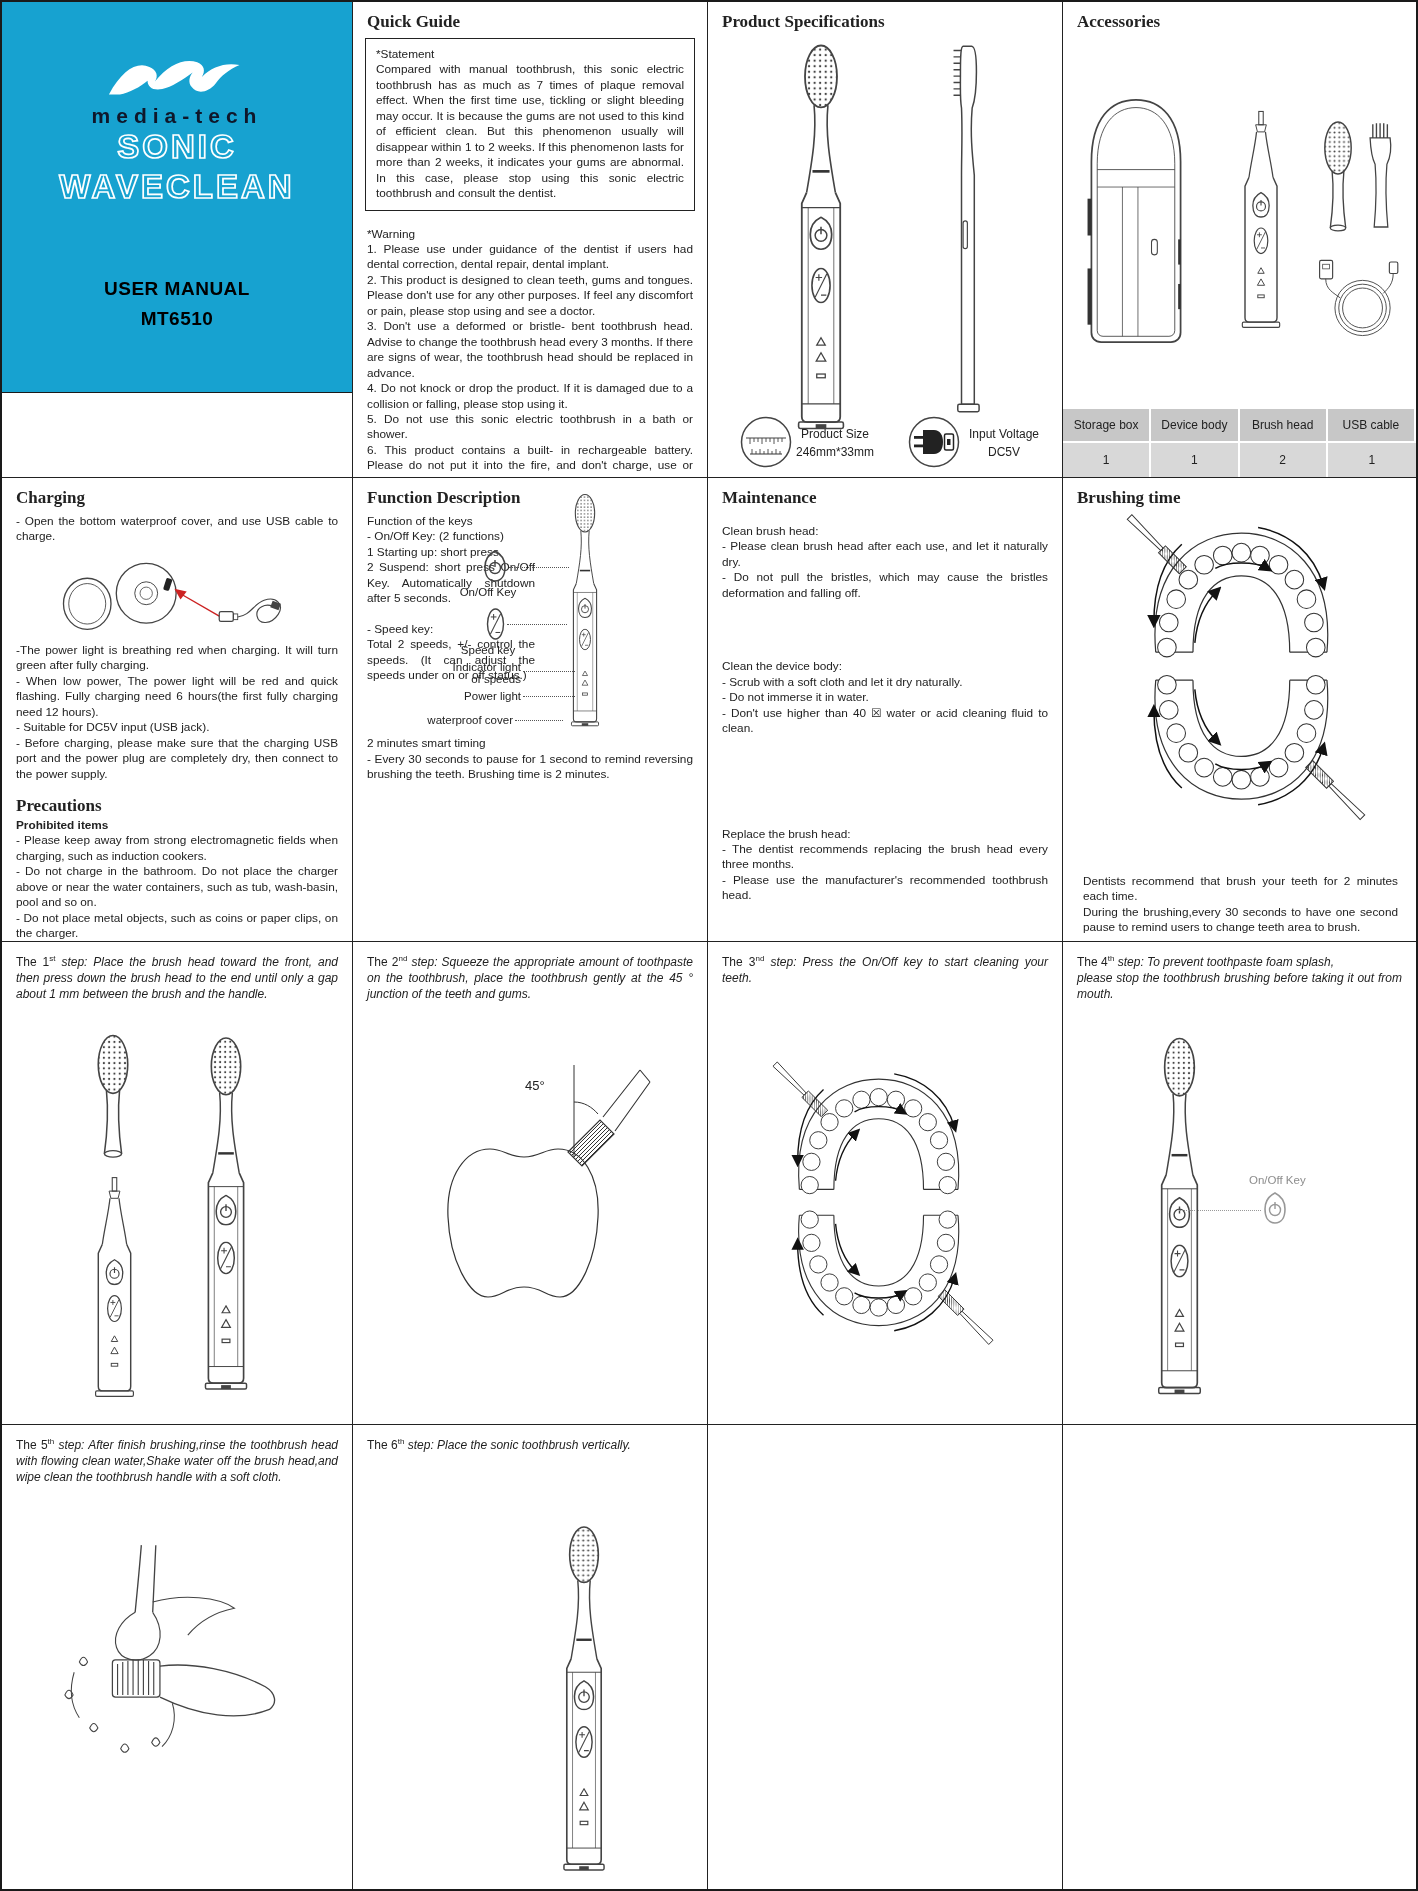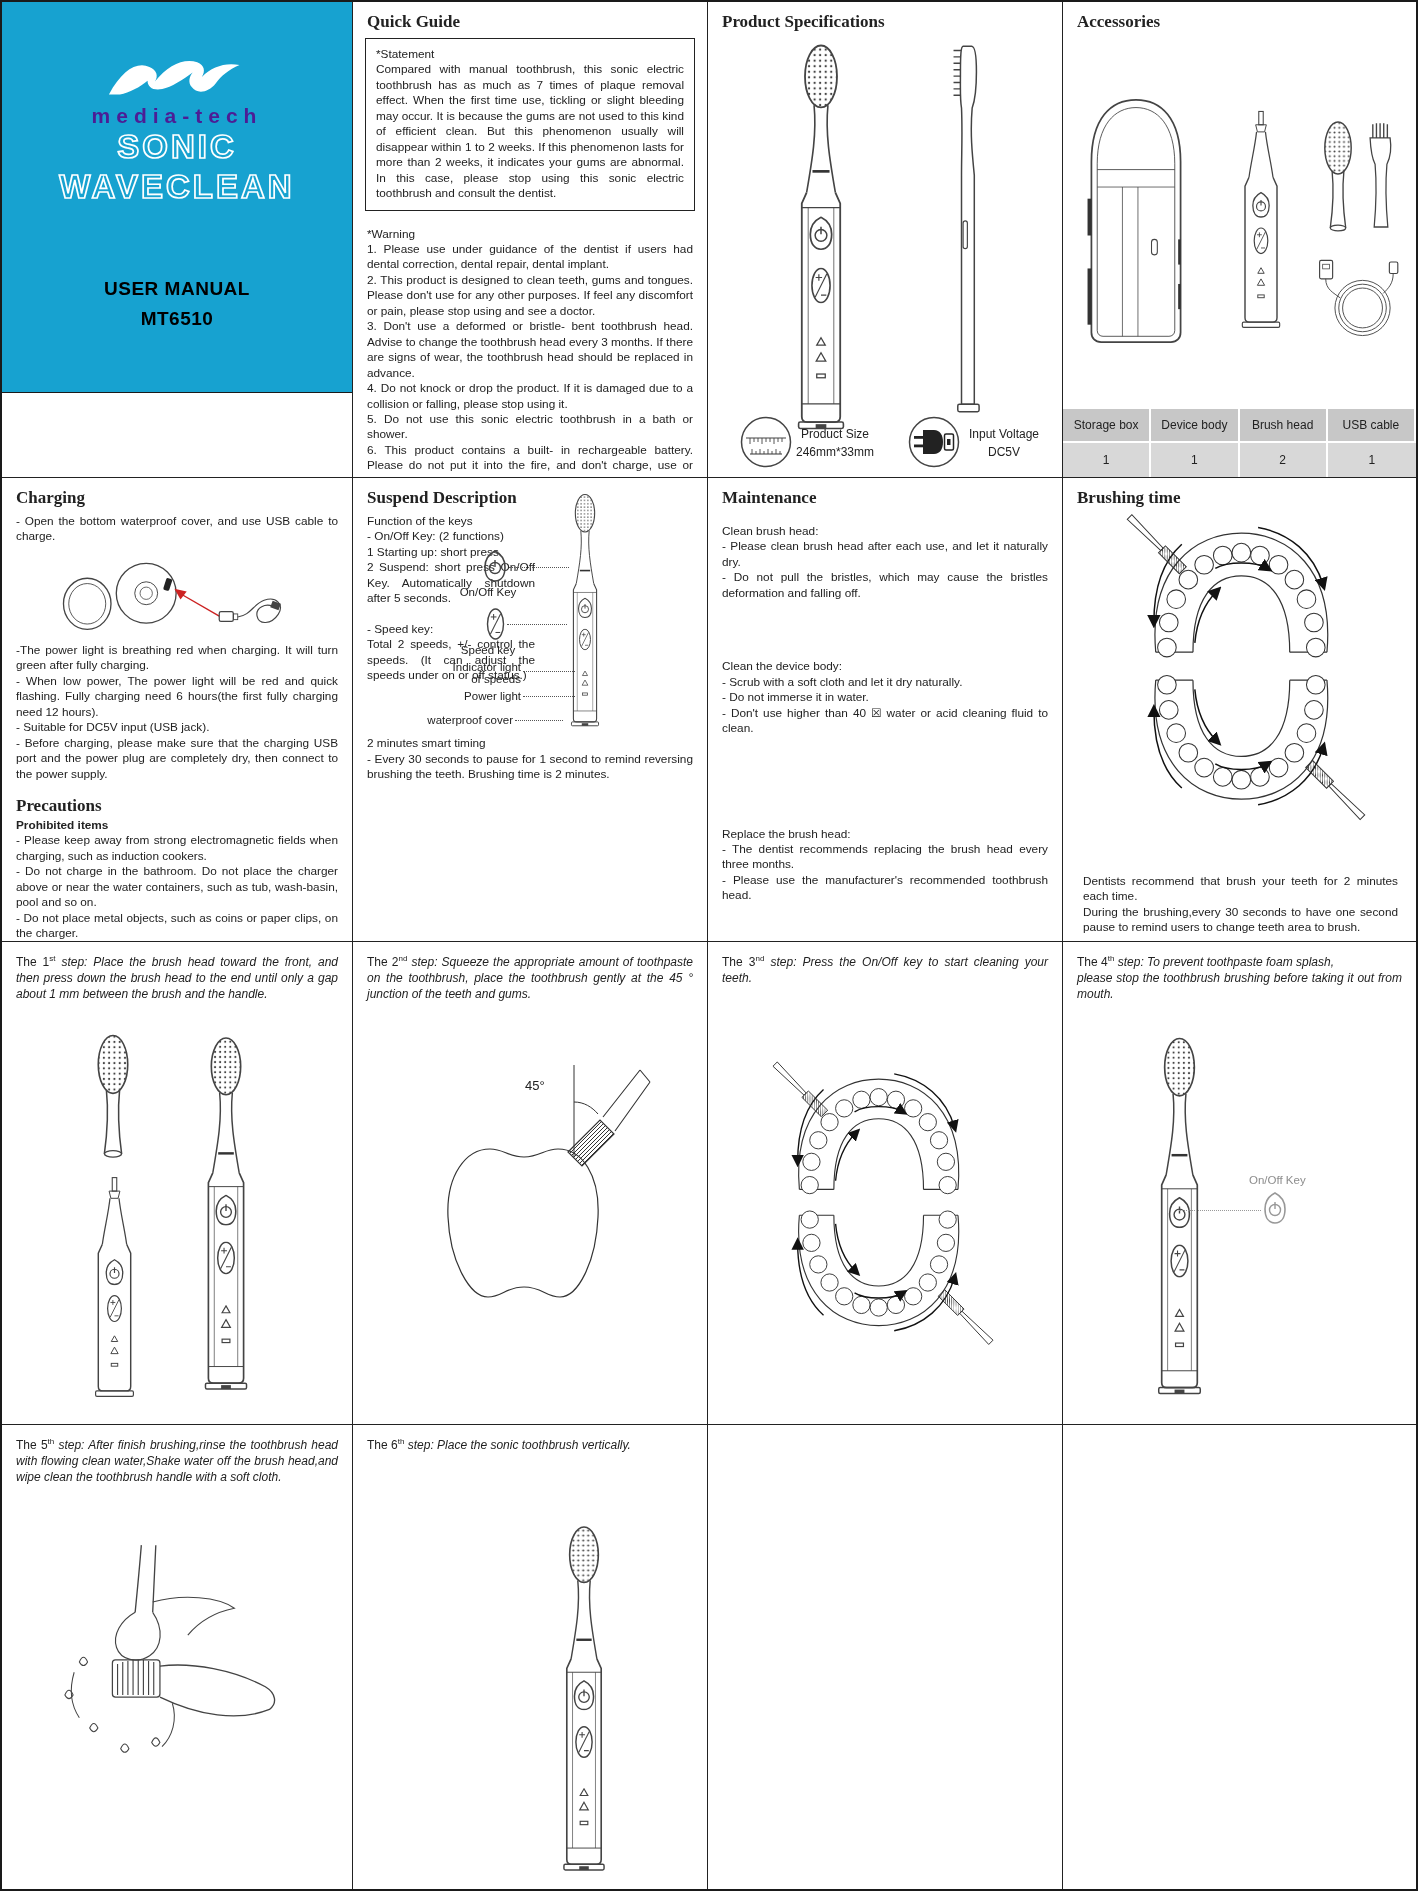--- a/index.html
+++ b/index.html
@@ -8,21 +8,21 @@
         font-family:"Liberation Sans",sans-serif;color:#222;background:#fff;}
   .cell{position:relative;box-sizing:border-box;border-right:1.5px solid #222;border-bottom:1.5px solid #222;overflow:hidden;}
   .cell.lastcol{border-right:none;}
   .cell.lastrow{border-bottom:none;}
   .h1{font-size:17px;font-weight:bold;margin:10px 14px 6px 14px;font-family:Liberation Serif, serif;}
   .p{font-size:11.8px;line-height:1.31;text-align:justify;white-space:pre-line;margin:0 14px;}
   .pb{font-weight:bold;}
   
   .brand-bg{position:absolute;left:0;top:0;width:100%;height:390px;background:var(--accent,#17a2d0);
             border-bottom:1.5px solid #1a1a1a;display:flex;flex-direction:column;align-items:center;}
-  .brand-name{color:#4c1d95;font-weight:bold;font-size:21px;letter-spacing:6px;margin-top:4px;}
+  .brand-name{color:#0f172a;font-weight:bold;font-size:21px;letter-spacing:6px;margin-top:4px;}
   .outline-txt{color:transparent;-webkit-text-stroke:1.7px #fff;font-weight:800;font-size:33px;letter-spacing:3px;
                text-shadow:0 0 0 rgba(255,255,255,0);} 
   .manual-line{color:#000000;font-weight:bold;font-size:19px;letter-spacing:.5px;}
   
   .qbox{border:1.5px solid #222;margin:4px 12px 0 12px;padding:8px 10px;}
   .qbox .p{margin:0;}
   
   .spec-lab{position:absolute;font-size:12px;text-align:center;line-height:1.5;}
   
   .acc-table{position:absolute;left:0;right:0;bottom:0;display:grid;grid-template-columns:repeat(4,1fr);border-radius:7px;}
@@ -359,21 +359,21 @@
 - Before charging, please make sure that the charging USB port and the power plug are completely dry, then connect to the power supply.</div>
     <div class="h1" style="margin-top:14px;margin-bottom:2px">Precautions</div>
     <div class="p pb">Prohibited items</div>
     <div class="p">- Please keep away from strong electromagnetic fields when charging, such as induction cookers.
 - Do not charge in the bathroom. Do not place the charger above or near the water containers, such as tub, wash-basin, pool and so on.
 - Do not place metal objects, such as coins or paper clips, on the charger.
 - If will not use it for a long time, please cut off the power supply to avoid causing fire or danger.</div>
   </div>
 
   <div class="cell">
-    <div class="h1">Suspend Description</div>
+    <div class="h1">Function Description</div>
     <div class="p" style="width:168px;margin-top:6px">Function of the keys
 - On/Off Key: (2 functions)
 1 Starting up: short press.
 2 Suspend: short press On/Off Key. Automatically shutdown after 5 seconds.</div>
     <div class="p" style="width:168px;margin-top:15px">- Speed key:
 Total 2 speeds, +/- control the speeds. (It can adjust the speeds under on or off status.)</div>
     <svg class="abs" style="left:203px;top:14px" width="58" height="237">
         <use href="#tb-front"></use>
       </svg>
     <svg class="abs" style="left:130px;top:72px" width="24" height="32">

